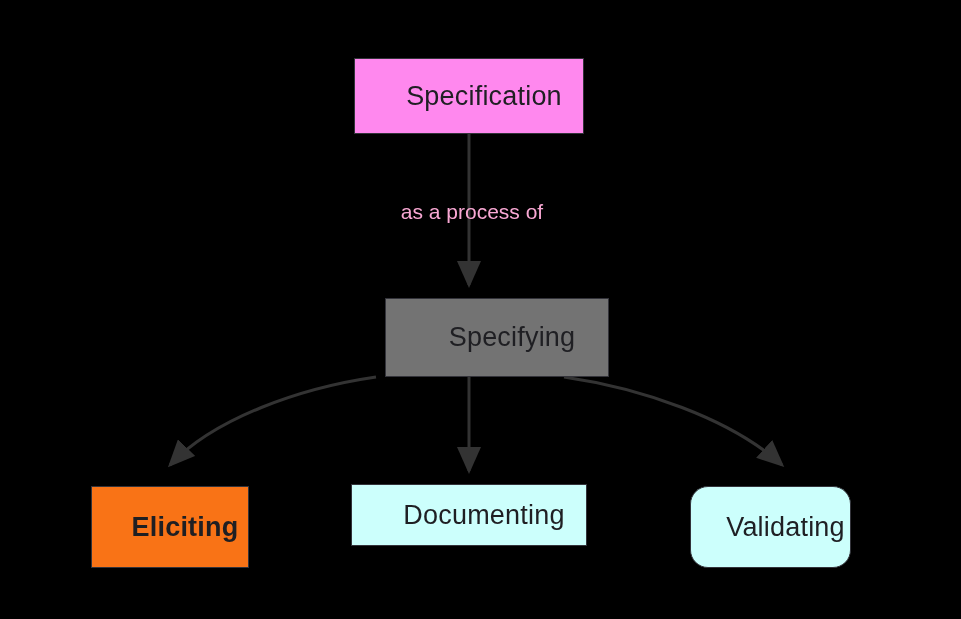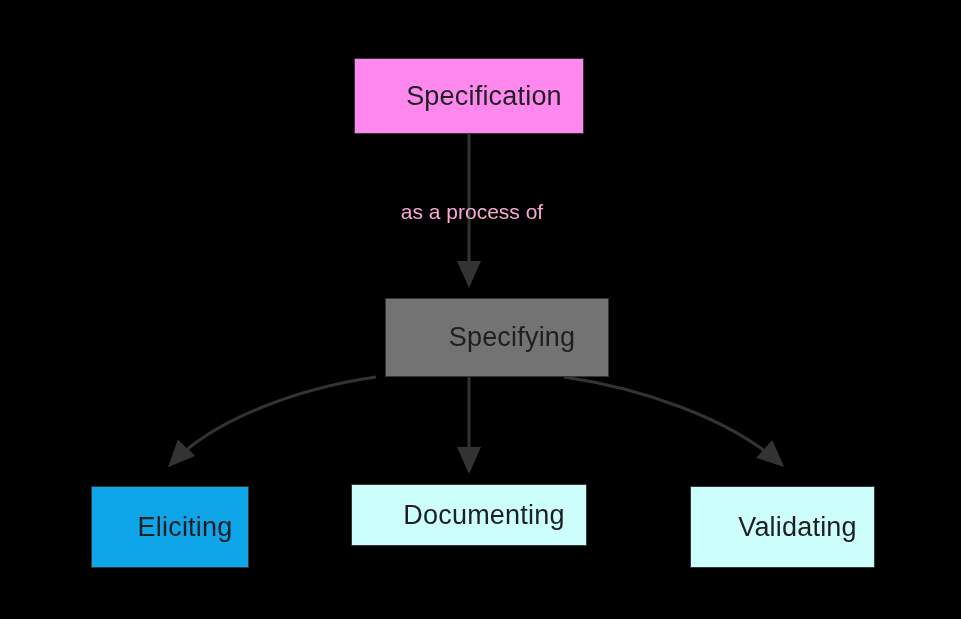--- a/index.html
+++ b/index.html
@@ -51,35 +51,37 @@
     top: 298px;
     width: 224px;
     height: 79px;
     background: #737373;
   }
   .node-eliciting {
     left: 91px;
     top: 486px;
     width: 158px;
     height: 82px;
-    background: #0ea5e9;
+    background: #f97316;
+    font-weight: bold;
   }
   .node-documenting {
     left: 351px;
     top: 484px;
     width: 236px;
     height: 62px;
     background: #ccfffc;
   }
   .node-validating {
     left: 690px;
     top: 486px;
-    width: 185px;
+    width: 161px;
     height: 82px;
     background: #ccfffc;
+    border-radius: 18px;
   }
   .edge-label {
     position: absolute;
     color: #f9a8d4;
     font-size: 21px;
     white-space: nowrap;
     text-align: center;
   }
   .label-as-a-process-of {
     left: 355px;

